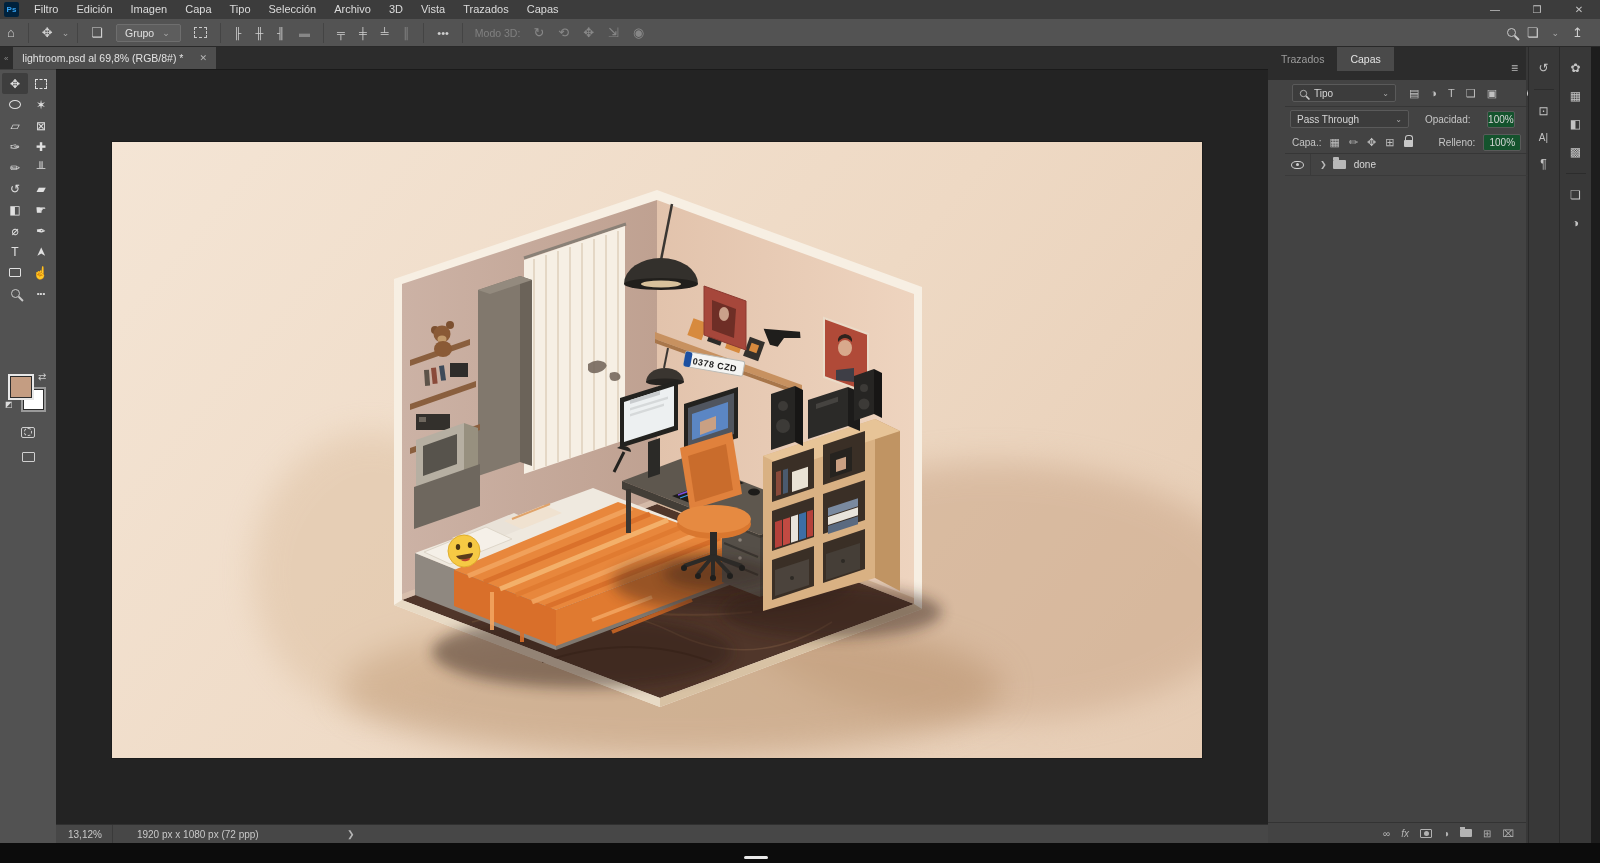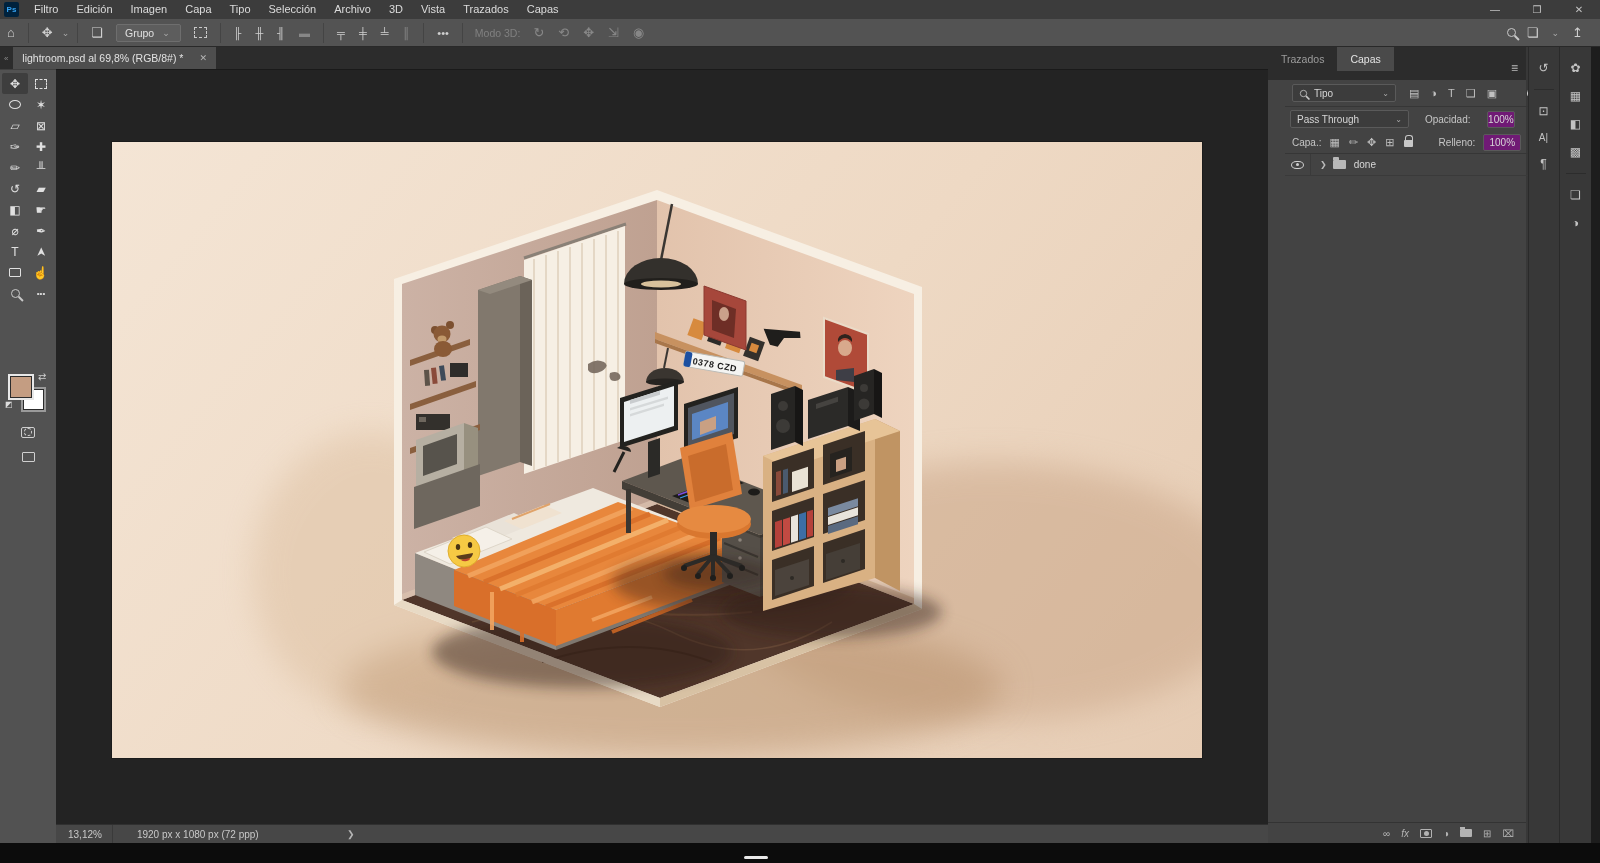--- a/index.html
+++ b/index.html
@@ -74,21 +74,21 @@
   .panel-menu{position:absolute;right:8px;top:14px;font-size:12px;color:#bdbdbd}
   .panel-body{position:absolute;left:17px;top:33px;width:258px;height:742px}
   .filter-row{height:27px;display:flex;align-items:center;border-bottom:1px solid #363636;padding:0 7px;gap:7px}
   .search-select{display:flex;align-items:center;gap:6px;width:104px;height:18px;background:#3c3c3c;border:1px solid #5a5a5a;border-radius:2px;padding:0 6px;font-size:10px;color:#d6d6d6}
   .search-select .chev{margin-left:auto;font-size:8px;color:#aaa}
   .ficons{display:flex;align-items:center;gap:11px;font-size:11px;color:#c0c0c0;margin-left:6px}
   .toggle-dot{width:9px;height:9px;border-radius:50%;background:#d6d6d6;margin-left:4px}
   .blend-row{height:24px;display:flex;align-items:center;padding:0 5px;font-size:10px;color:#c6c6c6;gap:16px}
   .blend-select{display:flex;align-items:center;width:155px;height:18px;background:#3c3c3c;border:1px solid #5a5a5a;border-radius:2px;padding:0 6px;color:#d6d6d6}
   .blend-select .chev{margin-left:auto;font-size:8px;color:#aaa}
-  .val-box{width:38px;height:17px;background:#701a75;border:1px solid #5a5a5a;border-radius:2px;display:flex;align-items:center;justify-content:center;color:#d6d6d6}
+  .val-box{width:38px;height:17px;background:#14532d;border:1px solid #5a5a5a;border-radius:2px;display:flex;align-items:center;justify-content:center;color:#d6d6d6}
   .chev-btn{font-size:8px;color:#aaa}
   .lock-row{height:23px;display:flex;align-items:center;padding:0 7px;font-size:10px;color:#c6c6c6;gap:8px;border-bottom:1px solid #363636}
   .lock-icons{display:flex;align-items:center;gap:9px;font-size:11px;color:#bdbdbd}
   .padlock{width:9px;height:7px;background:#c8c8c8;border-radius:1px;position:relative;display:inline-block;margin-top:3px}
   .padlock::before{content:"";position:absolute;top:-5px;left:1px;width:6px;height:5px;border:1.5px solid #c8c8c8;border-bottom:none;border-radius:3px 3px 0 0}
   .spacer{margin-left:auto}
   .layer-row{height:22px;display:flex;align-items:center;font-size:10px;color:#d8d8d8;border-bottom:1px solid #3a3a3a}
   .layer-row.sel{background:#525252}
   .eye-box{width:26px;height:22px;border-right:1px solid #3a3a3a;display:flex;align-items:center;justify-content:center}
   .eye{width:13px;height:8px;border:1.3px solid #cfcfcf;border-radius:50%/60%;position:relative;display:inline-block}

